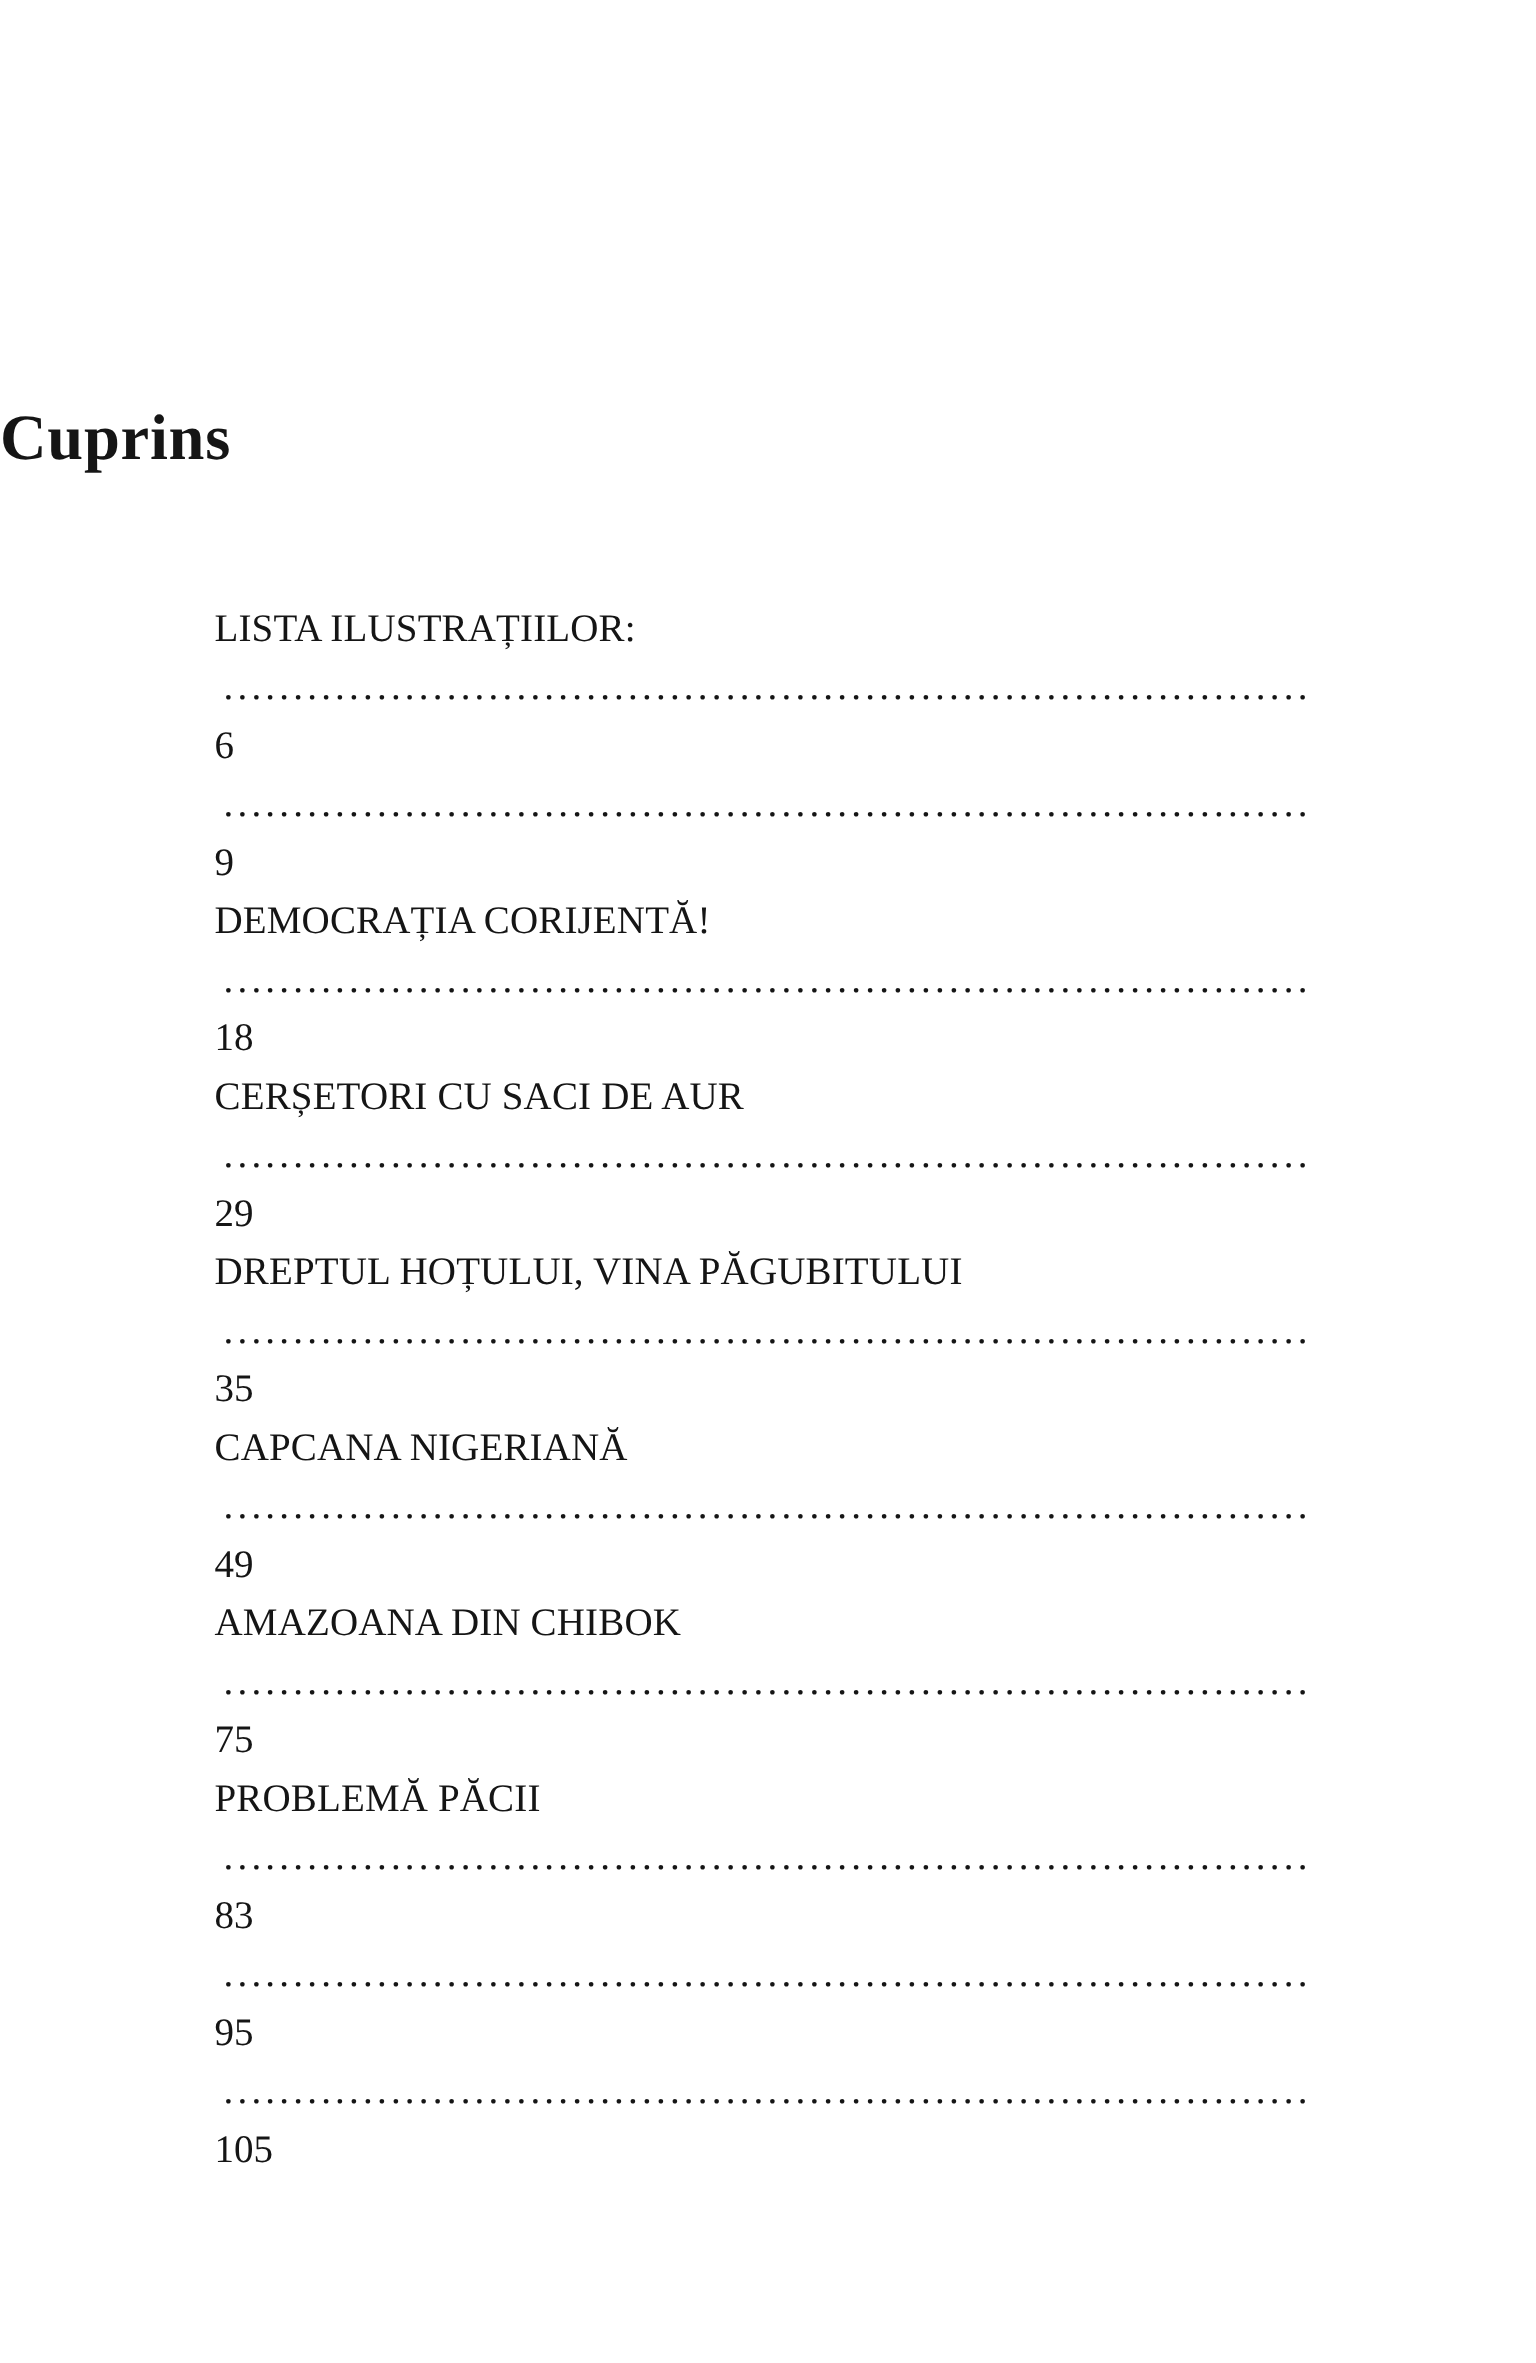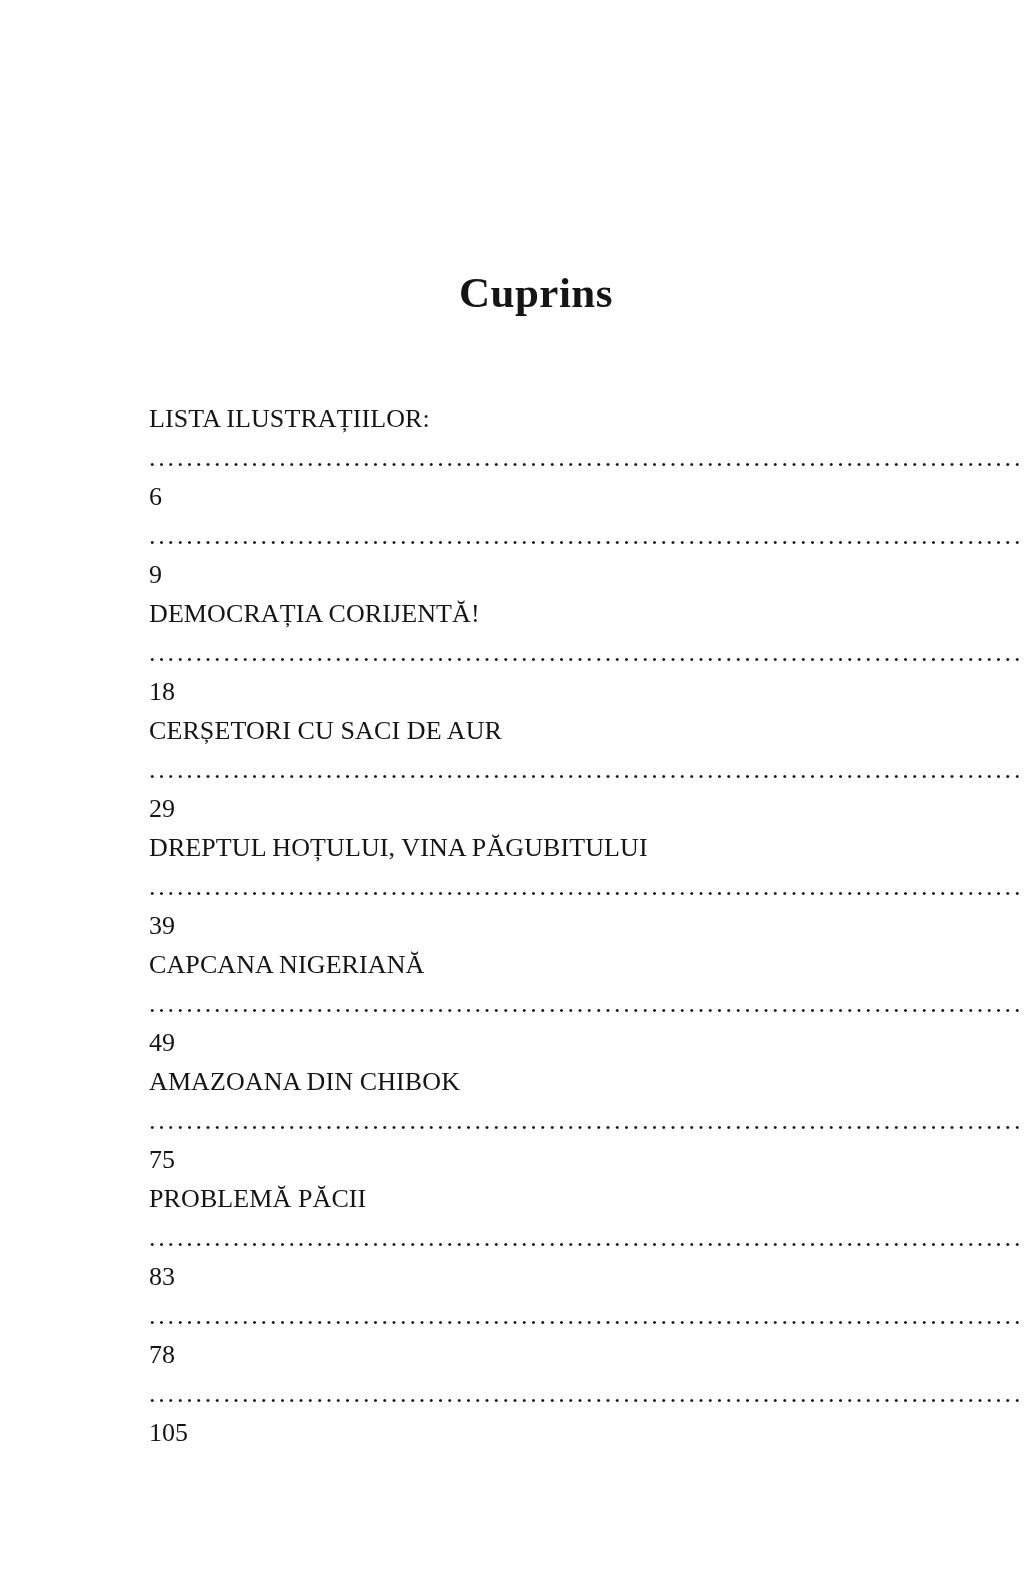--- a/index.html
+++ b/index.html
@@ -8,38 +8,36 @@
     width: 1024px;
     height: 1575px;
     background: #ffffff;
     color: #151515;
     font-family: "Liberation Serif", "DejaVu Serif", serif;
     overflow: hidden;
   }
   .title {
     margin: 0;
     padding-top: 270px;
-    text-align: center;
+    text-align: left;
     font-size: 43px;
     font-weight: 700;
     line-height: 1.05;
     letter-spacing: 0.5px;
-    padding-left: 48px;
   }
   .toc {
     margin: 84px 147px 0 143px; 
     font-size: 26px;
     line-height: 39px;
   }
   .row {
     display: flex;
     flex-wrap: wrap;           
     align-items: baseline;
     width: 100%;
-    flex-direction: column;
   }
   .row .t {
     letter-spacing: 0.1px;
   }
   .row .leader {
     flex: 1 1 auto;
     min-width: 42px;
     overflow: hidden;
     white-space: nowrap;
     margin: 0 7px 0 6px;
@@ -78,21 +76,21 @@
 
   <div class="row">
     <span class="t">CERȘETORI CU SACI DE AUR</span>
     <span class="leader"></span>
     <span class="n">29</span>
   </div>
 
   <div class="row">
     <span class="t">DREPTUL HOȚULUI, VINA PĂGUBITULUI</span>
     <span class="leader"></span>
-    <span class="n">39</span>
+    <span class="n">35</span>
   </div>
 
   <div class="row">
     <span class="t">CAPCANA NIGERIANĂ</span>
     <span class="leader"></span>
     <span class="n">49</span>
   </div>
 
   <div class="row">
     <span class="t">AMAZOANA DIN CHIBOK</span>
@@ -101,21 +99,21 @@
   </div>
 
   <div class="row">
     <span class="t">PROBLEMĂ PĂCII</span>
     <span class="leader"></span>
     <span class="n">83</span>
   </div>
 
   <div class="row">
     <span class="leader"></span>
-    <span class="n">78</span>
+    <span class="n">95</span>
   </div>
 
   <div class="row">
     <span class="leader"></span>
     <span class="n">105</span>
   </div>
 
 </div>
 </div>
 

